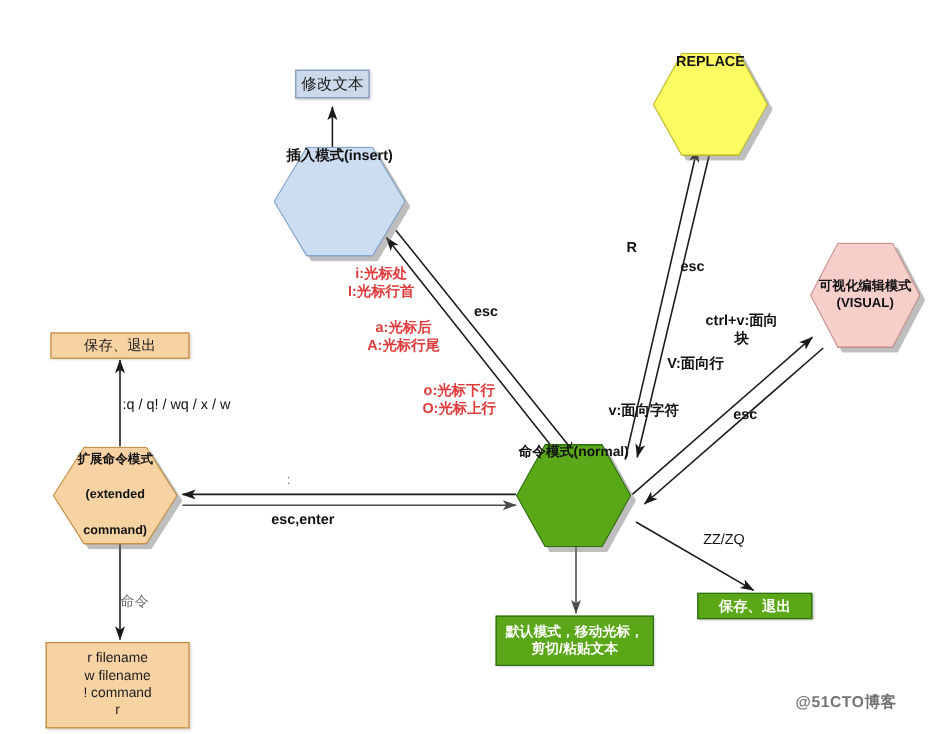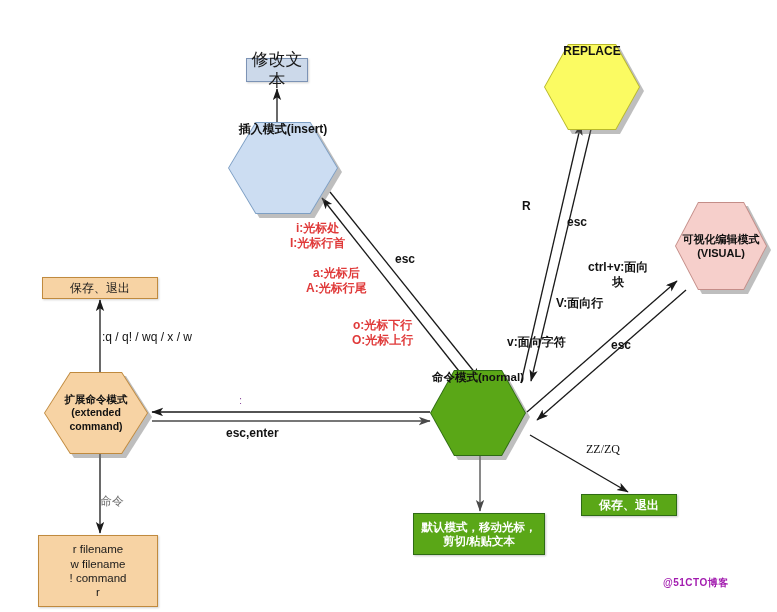--- a/index.html
+++ b/index.html
@@ -41,21 +41,21 @@
     font-weight: bold;
     font-size: 13px;
     color: #1a1a1a;
     padding: 4px 8px;
   }
   
   .rect-blue {
     border: 1px solid #7c93b5;
     background: #ccd9ea;
     color: #1a1a1a;
-    font-size: 17px;
+    font-size: 13px;
     box-shadow: 1px 1px 2px rgba(0,0,0,0.18);
   }
   .rect-orange {
     border: 1px solid #c08a3e;
     background: #f7d3a4;
     color: #1a1a1a;
     font-size: 12px;
     box-shadow: 1px 1px 2px rgba(0,0,0,0.18);
   }
   .rect-green {
@@ -101,22 +101,22 @@
     white-space: nowrap;
     line-height: 1.25;
     text-align: center;
   }
   .elabel.red { color: #e03a3a; }
   .elabel.gray { color: #6f6f6f; font-weight: normal; }
   .elabel.purple { color: #8f4fa0; font-weight: normal; font-size: 11px; }
   .elabel.thin { font-weight: normal; }
   .watermark {
     position: absolute;
-    font-size: 10px;
-    color: #a21caf;
+    font-size: 13px;
+    color: #737373;
     font-weight: bold;
     letter-spacing: 0.5px;
     white-space: nowrap;
   }
 </style>
 </head>
 <body>
 
 <div id="canvas">
 
@@ -187,21 +187,21 @@
   <div class="hex-shadow" style="left:434px; top:374px; width:96px; height:86px;"></div>
   <div class="hex-border" style="left:430px; top:370px; width:96px; height:86px; background:#2e6b14;"></div>
   <div class="hex" style="left:431px; top:371px; width:94px; height:84px; background:#5aa717;"></div>
   <div class="hex-label" style="left:428px; top:370px; width:100px; height:86px; font-size:11.5px; font-weight:bold; color:#111;">
     <span>命令模式(normal)</span>
   </div>
 
   <div class="hex-shadow" style="left:48px; top:376px; width:104px; height:82px;"></div>
   <div class="hex-border" style="left:44px; top:372px; width:104px; height:82px; background:#c08a3e;"></div>
   <div class="hex" style="left:45px; top:373px; width:102px; height:80px; background:#f7d3a4;"></div>
-  <div class="hex-label" style="left:44px; top:372px; width:104px; height:82px; font-size:10.5px; font-weight:bold; color:#111; flex-direction:column;">
+  <div class="hex-label" style="left:44px; top:372px; width:104px; height:82px; font-size:10.5px; font-weight:bold; color:#111; flex-direction:column;gap:16px;">
     <span>扩展命令模式</span>
     <span>(extended</span>
     <span>command)</span>
   </div>
 
   <div class="node rect-orange" style="left:42px; top:277px; width:116px; height:22px;">
     <span>保存、退出</span>
   </div>
 
   <div class="node rect-green" style="left:413px; top:513px; width:132px; height:42px; flex-direction:column; font-size:11.5px;">
@@ -253,17 +253,17 @@
   <div class="elabel" style="left:611px; top:338px;">esc</div>
 
   <div class="elabel thin" style="left:102px; top:330px; font-size:12px;">:q / q! / wq / x / w</div>
 
   <div class="elabel purple" style="left:239px; top:394px;">:</div>
 
   <div class="elabel" style="left:226px; top:426px;">esc,enter</div>
 
   <div class="elabel gray" style="left:100px; top:494px; font-size:12px;">命令</div>
 
-  <div class="elabel thin" style="left:586px; top:442px; font-size:12px;font-family:Liberation Serif, serif;">ZZ/ZQ</div>
+  <div class="elabel thin" style="left:586px; top:442px; font-size:12px;">ZZ/ZQ</div>
 
   <div class="watermark" style="left:663px; top:576px;">@51CTO博客</div>
 
 </div>
 
 </body></html>

